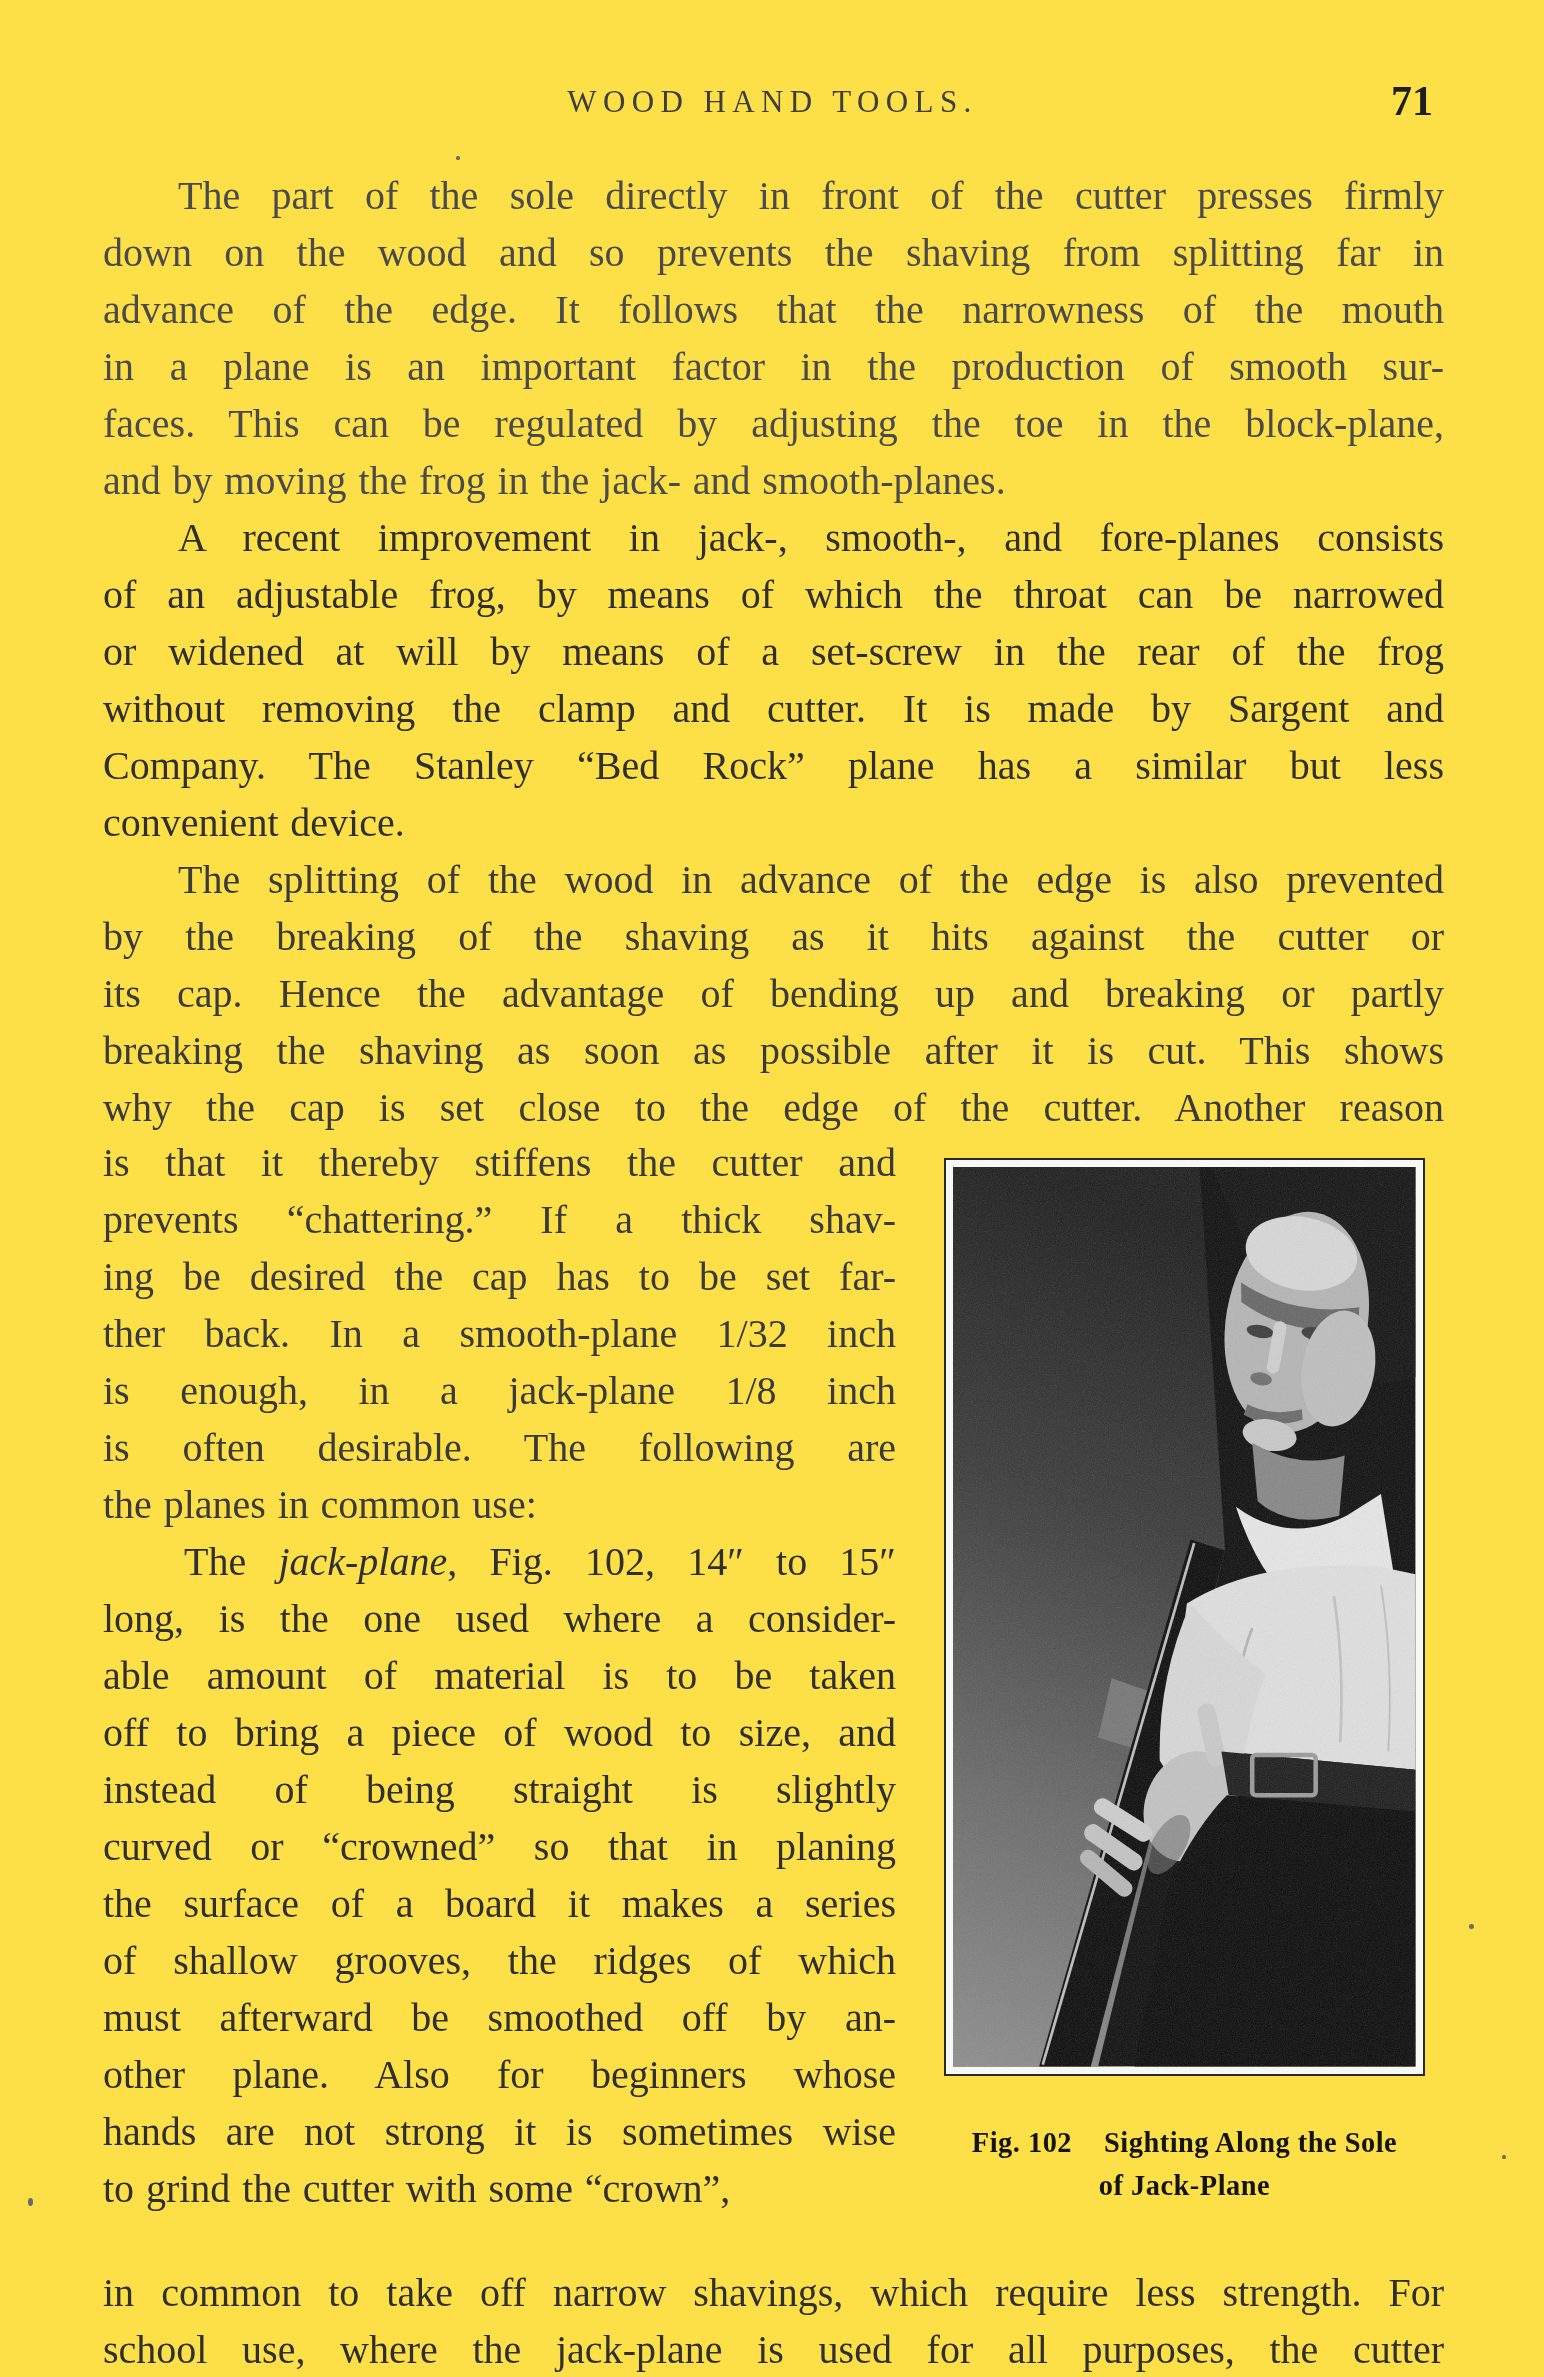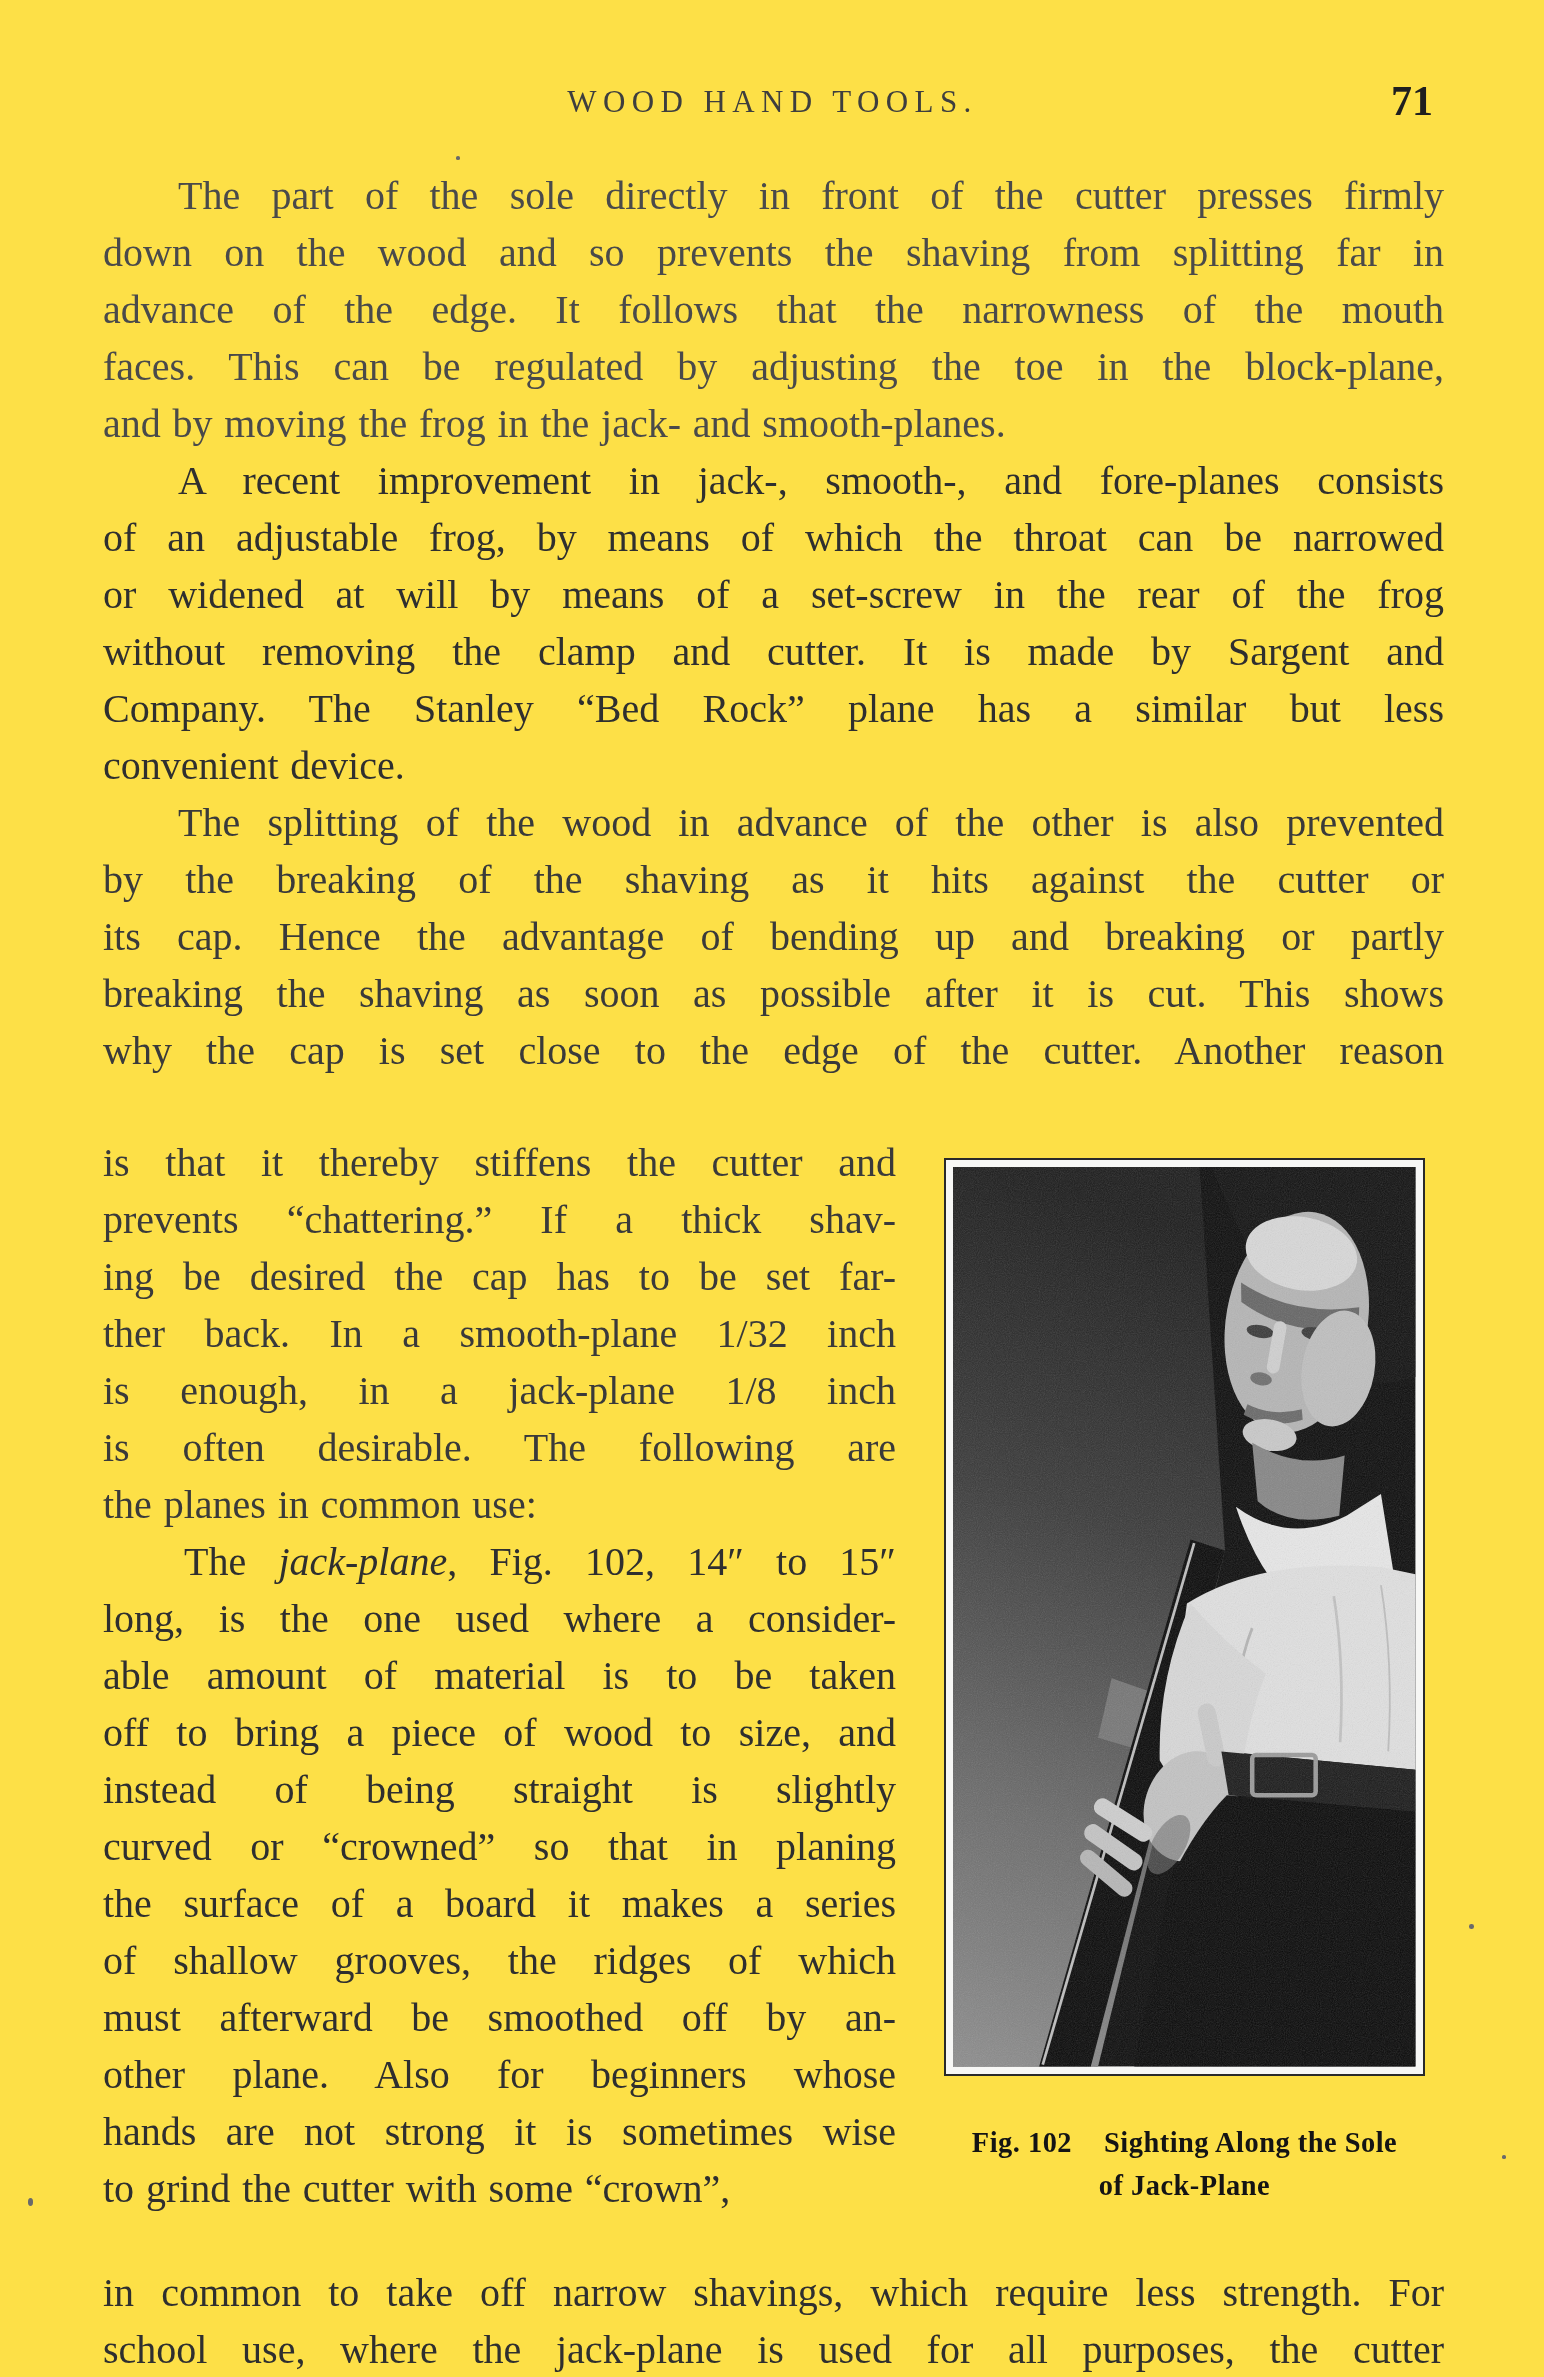--- a/index.html
+++ b/index.html
@@ -59,33 +59,34 @@
 <div class="page">
 
   <div class="running-head">WOOD HAND TOOLS.</div>
   <div class="page-number">71</div>
 
   <div class="region region-a">
     <div class="p-light">
       <div class="bl j ind">The part of the sole directly in front of the cutter presses firmly</div>
       <div class="bl j">down on the wood and so prevents the shaving from splitting far in</div>
       <div class="bl j">advance of the edge. It follows that the narrowness of the mouth</div>
+      <div class="bl j">in a plane is an important factor in the production of smooth sur-</div>
       <div class="bl j">faces. This can be regulated by adjusting the toe in the block-plane,</div>
       <div class="bl">and by moving the frog in the jack- and smooth-planes.</div>
     </div>
     <div>
       <div class="bl j ind">A recent improvement in jack-, smooth-, and fore-planes consists</div>
       <div class="bl j">of an adjustable frog, by means of which the throat can be narrowed</div>
       <div class="bl j">or widened at will by means of a set-screw in the rear of the frog</div>
       <div class="bl j">without removing the clamp and cutter. It is made by Sargent and</div>
       <div class="bl j">Company. The Stanley “Bed Rock” plane has a similar but less</div>
       <div class="bl">convenient device.</div>
     </div>
     <div class="p-medium">
-      <div class="bl j ind">The splitting of the wood in advance of the other is also prevented</div>
+      <div class="bl j ind">The splitting of the wood in advance of the edge is also prevented</div>
       <div class="bl j">by the breaking of the shaving as it hits against the cutter or</div>
       <div class="bl j">its cap. Hence the advantage of bending up and breaking or partly</div>
       <div class="bl j">breaking the shaving as soon as possible after it is cut. This shows</div>
       <div class="bl j">why the cap is set close to the edge of the cutter. Another reason</div>
     </div>
   </div>
 
   <div class="region region-b">
     <div class="p-medium">
       <div class="bl j">is that it thereby stiffens the cutter and</div>

